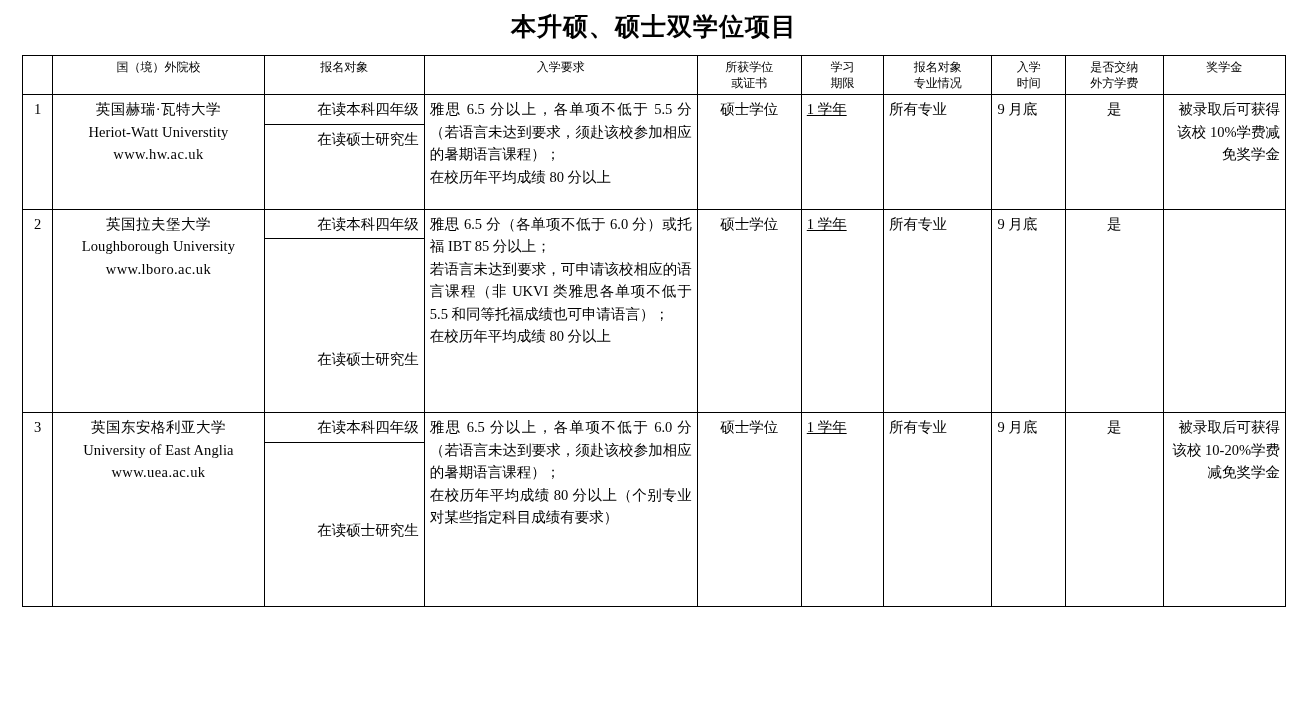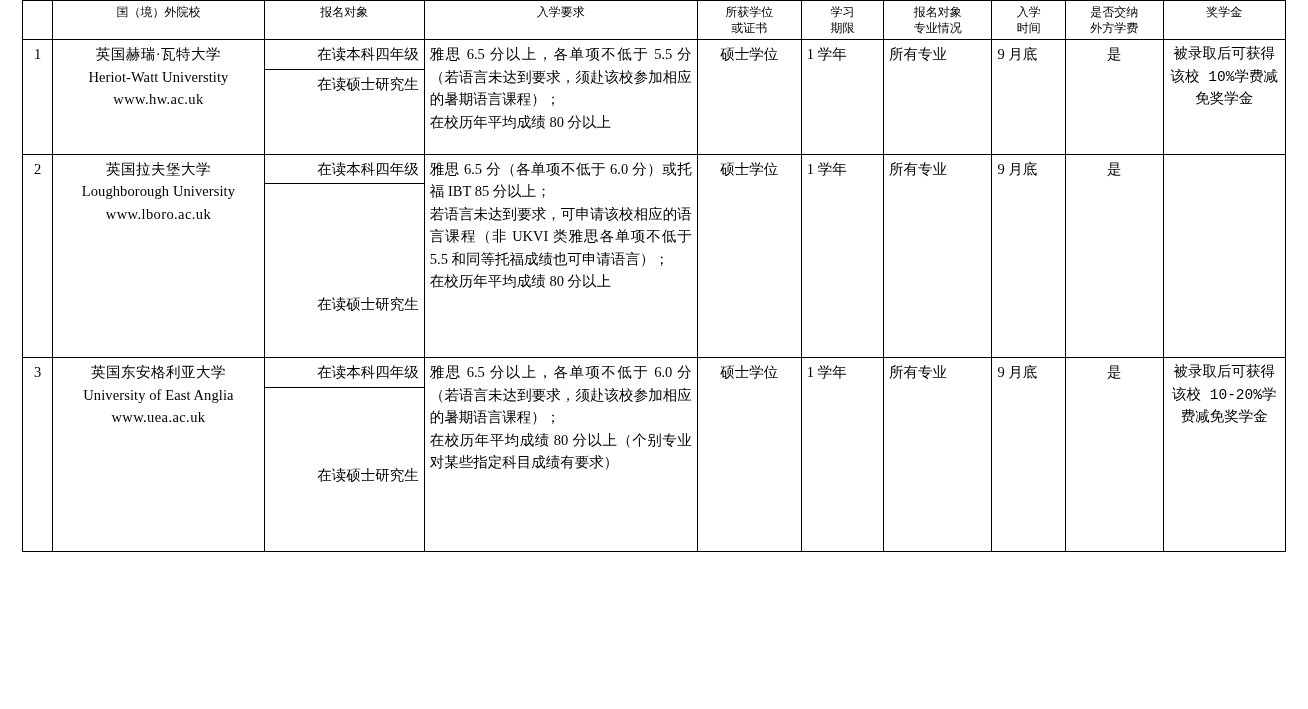--- a/index.html
+++ b/index.html
@@ -47,25 +47,25 @@
     vertical-align: middle;
     padding: 6px 3px;
     font-size: 12px;
     line-height: 1.35;
   }
   .c-idx   { width: 28px;  text-align: center; }
   .c-uni   { width: 195px; text-align: center; }
   .c-obj   { width: 148px; text-align: center; }
   .c-req   { width: 252px; text-align: left; }
   .c-deg   { width: 96px;  text-align: center; }
-  .c-dur   { width: 76px;  text-align: left; }
+  .c-dur   { width: 76px;  text-align: left; text-decoration: underline; }
   .c-major { width: 100px; text-align: left; }
   .c-time  { width: 68px;  text-align: left; }
   .c-fee   { width: 90px;  text-align: center; }
-  .c-schol { width: 113px; text-align: center; font-family: Liberation Mono, monospace; }
+  .c-schol { width: 113px; text-align: right; }
 
   .uni-cell {
     text-align: center;
     padding-top: 6px;
   }
   .uni-cell div { white-space: nowrap; }
   .uni-name-cn { letter-spacing: 0.5px; }
   .uni-name-en { letter-spacing: 0.1px; }
   .uni-url { letter-spacing: 0.4px; }
 
@@ -79,20 +79,21 @@
     margin: 0;
     text-align: justify;
     text-justify: inter-ideograph;
   }
 </style>
 </head>
 <body>
 
 <div class="page">
 
+  <div class="doc-title">本升硕、硕士双学位项目</div>
 
   <table class="main">
     <colgroup>
       <col class="c-idx">
         <col class="c-uni">
         <col class="c-obj">
         <col class="c-req">
       <col class="c-deg">
         <col class="c-dur">
         <col class="c-major">

